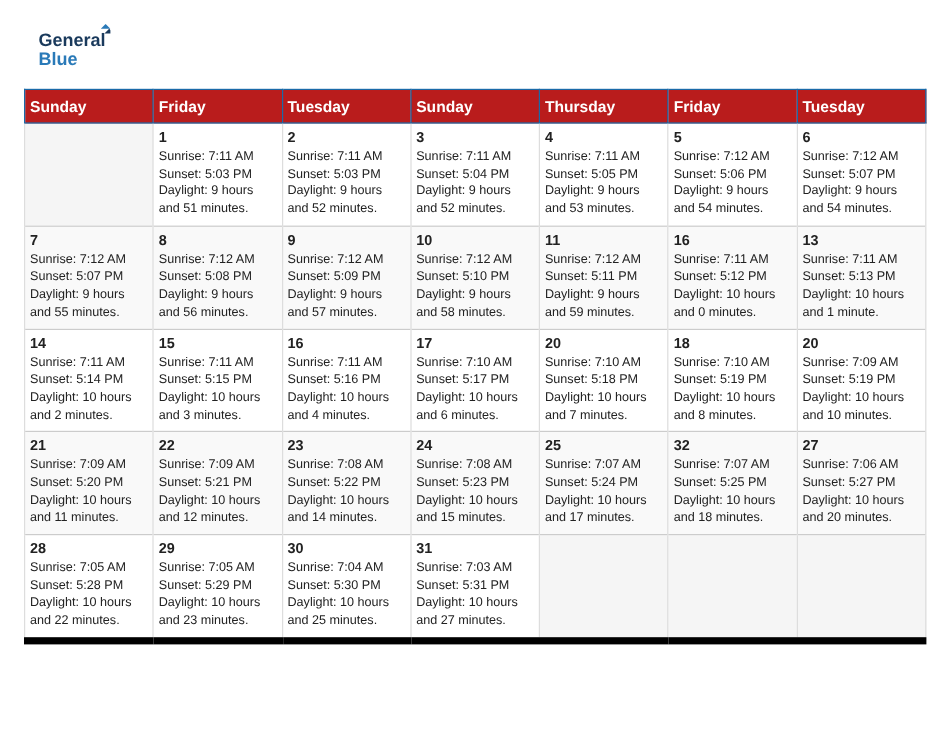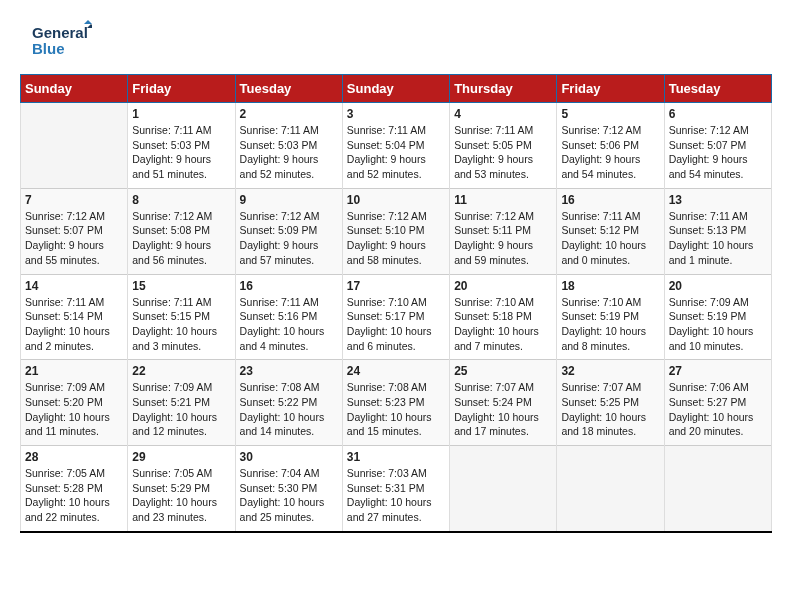--- a/index.html
+++ b/index.html
@@ -73,21 +73,21 @@
     .day-info {
       font-size: 10.5px;
       line-height: 1.4;
       color: #222;
       margin-top: 36px;
     }
     .empty-cell {
       background: #f5f5f5 !important;
     }
     tbody tr:last-child td {
-      border-bottom: 2px solid #000000;
+      border-bottom: 6px solid #000000;
     }
   </style>
 </head>
 <body>
 
 <div class="header">
   <div class="logo">
   <svg width="60" height="44" viewBox="0 0 60 44">
     <text x="0" y="18" font-size="15" font-weight="bold" fill="#1a3a5c" font-family="Arial">General</text>
     <text x="0" y="34" font-size="15" font-weight="bold" fill="#2a7ab8" font-family="Arial">Blue</text>

